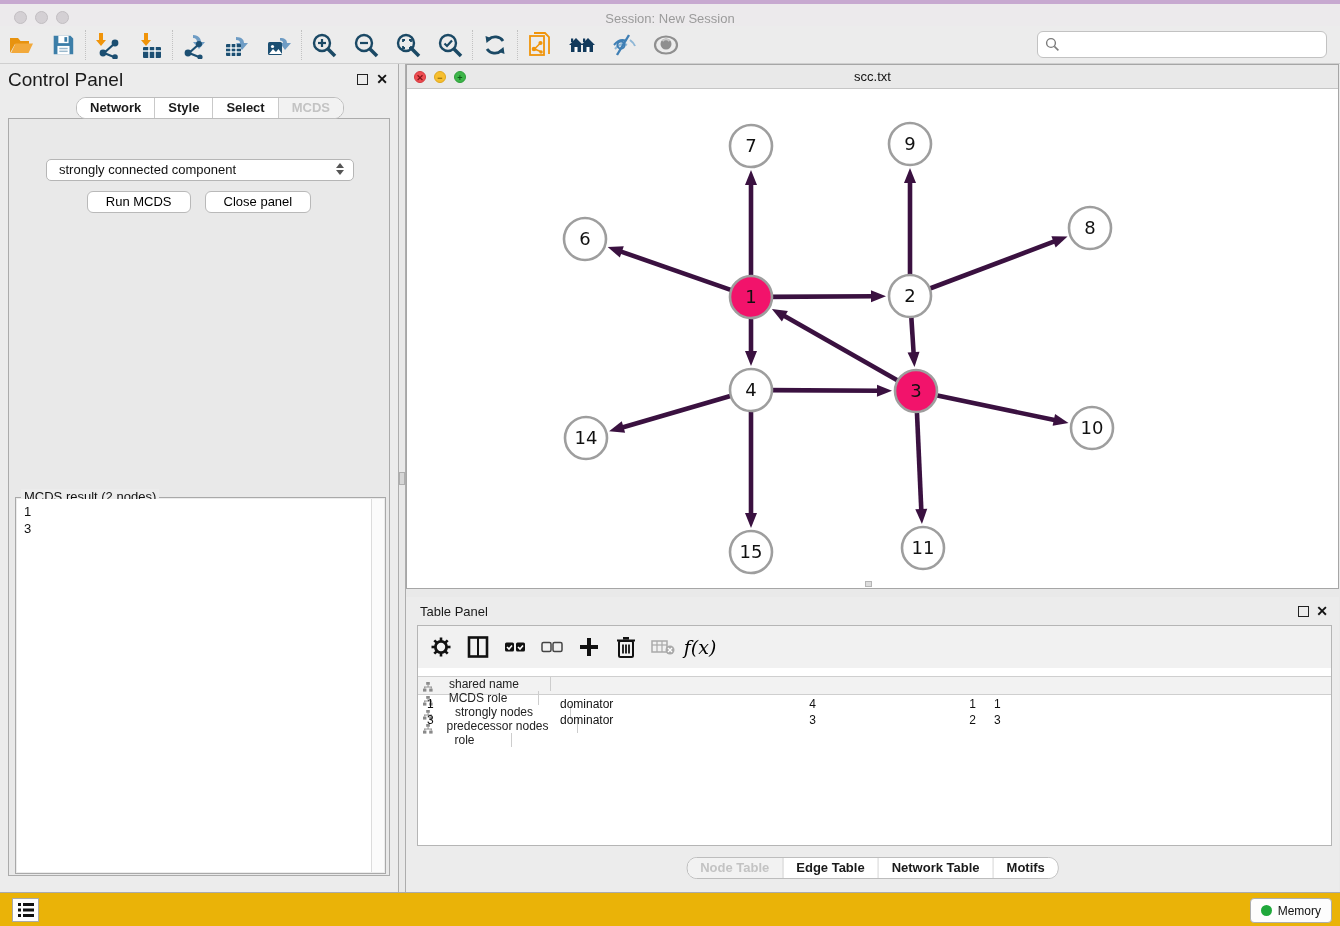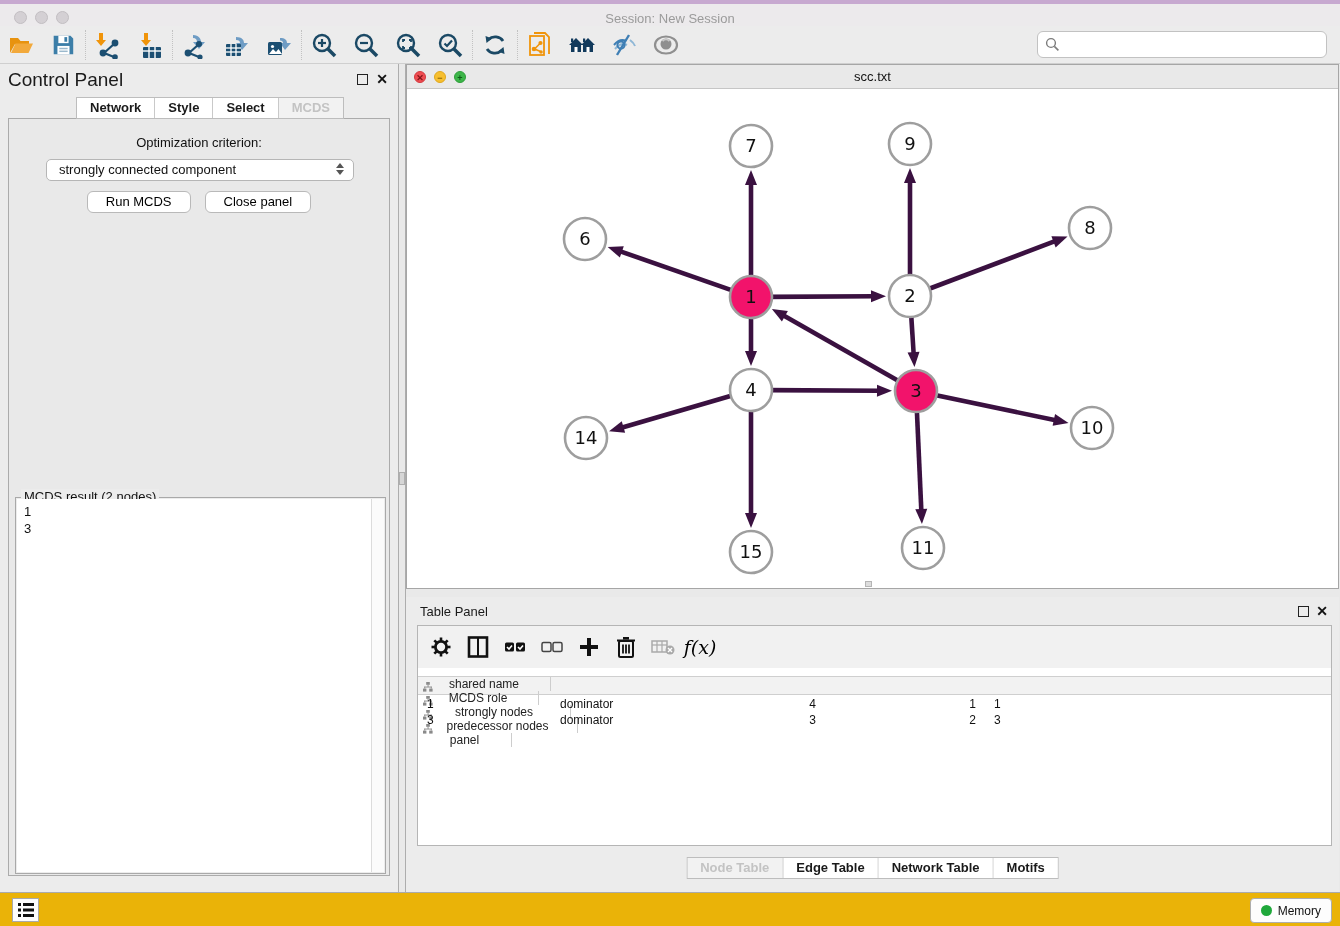--- a/index.html
+++ b/index.html
@@ -26,21 +26,21 @@
   .main { position:absolute; left:0; top:64px; width:1340px; height:828px; background:#E9E9E9; }
 
   
   .control-panel { position:absolute; left:0; top:0; width:398px; height:828px; background:#ECECEC; }
   .panel-head { position:absolute; left:0; top:6px; width:100%; height:20px; }
   .panel-title { position:absolute; left:8px; top:0; font-size:19px; color:#1A1A1A; line-height:20px; }
   .panel-float { position:absolute; width:11px; height:11px; border:1.5px solid #222; top:4px; background:transparent; }
   .panel-close { position:absolute; top:1px; font-size:14px; font-weight:bold; color:#111; }
   .cp-float { right:30px; } .cp-close { right:10px; }
 
-  .tabbar { position:absolute; display:flex; border:1px solid #BDBDBD; border-radius:0; background:#FFF; overflow:hidden; height:22px; z-index:3; }
+  .tabbar { position:absolute; display:flex; border:1px solid #BDBDBD; border-radius:10px; background:#FFF; overflow:hidden; height:22px; z-index:3; }
   .cp-tabbar { left:76px; top:33px; }
   .tab { padding:0 13px; line-height:20px; font-size:13px; font-weight:bold; color:#1A1A1A; border-right:1px solid #C9C9C9; background:#FFF; cursor:default; }
   .tab:last-child { border-right:none; }
   .tab.active { color:#C3C3C3; background:#F2F2F2; }
 
   .cp-content { position:absolute; left:8px; top:54px; width:382px; height:758px; border:1px solid #ABABAB; background:#E9E9E9; }
   .opt-label { position:absolute; left:0; top:16px; width:100%; text-align:center; font-size:13px; }
   .combo { position:absolute; left:37px; top:40px; width:308px; height:22px; background:#FFF; border:1px solid #B6B6B6; border-radius:5px; line-height:20px; padding-left:12px; font-size:13px; }
   .combo-arrows { position:absolute; right:9px; top:3px; display:flex; flex-direction:column; gap:2px; }
   .arr-up { width:0; height:0; border-left:4px solid transparent; border-right:4px solid transparent; border-bottom:5px solid #555; }
@@ -282,21 +282,20 @@
       <div class="panel-float cp-float"></div>
       <div class="panel-close cp-close">✕</div>
     </div>
     <div class="tabbar cp-tabbar" id="cp-tabs">
         <div class="tab">Network</div>
         <div class="tab">Style</div>
         <div class="tab">Select</div>
         <div class="tab active">MCDS</div>
       </div>
     <div class="cp-content">
-      <div class="opt-label">Optimization criterion:</div>
       <div class="combo">
         <span>strongly connected component</span>
         <span class="combo-arrows">
             <span class="arr-up"></span>
             <span class="arr-dn"></span>
           </span>
       </div>
       <div class="btn-row">
         <button class="push-btn">Run MCDS</button>
         <button class="push-btn">Close panel</button>
@@ -510,21 +509,21 @@
                 <rect x="6.2" y="6.6" width="3.4" height="3"></rect>
                 <rect x="4.6" y="2.8" width="0.9" height="2.2"></rect>
                 <rect x="1.3" y="4.6" width="7.4" height="0.9"></rect>
                 <rect x="1.3" y="4.6" width="0.9" height="2"></rect>
                 <rect x="7.8" y="4.6" width="0.9" height="2"></rect>
               </g>
             </svg>
             <span>predecessor nodes</span>
           </div>
           <div class="th-cell c4">
-            <span>panel</span>
+            <span>role</span>
           </div>
         </div>
       <div class="tbl-rows" id="tbl-rows">
           <div class="t-row">
             <div class="t-cell c0">1</div>
             <div class="t-cell c1">dominator</div>
             <div class="t-cell c2 num">4</div>
             <div class="t-cell c3 num">1</div>
             <div class="t-cell c4">1</div>
           </div>

